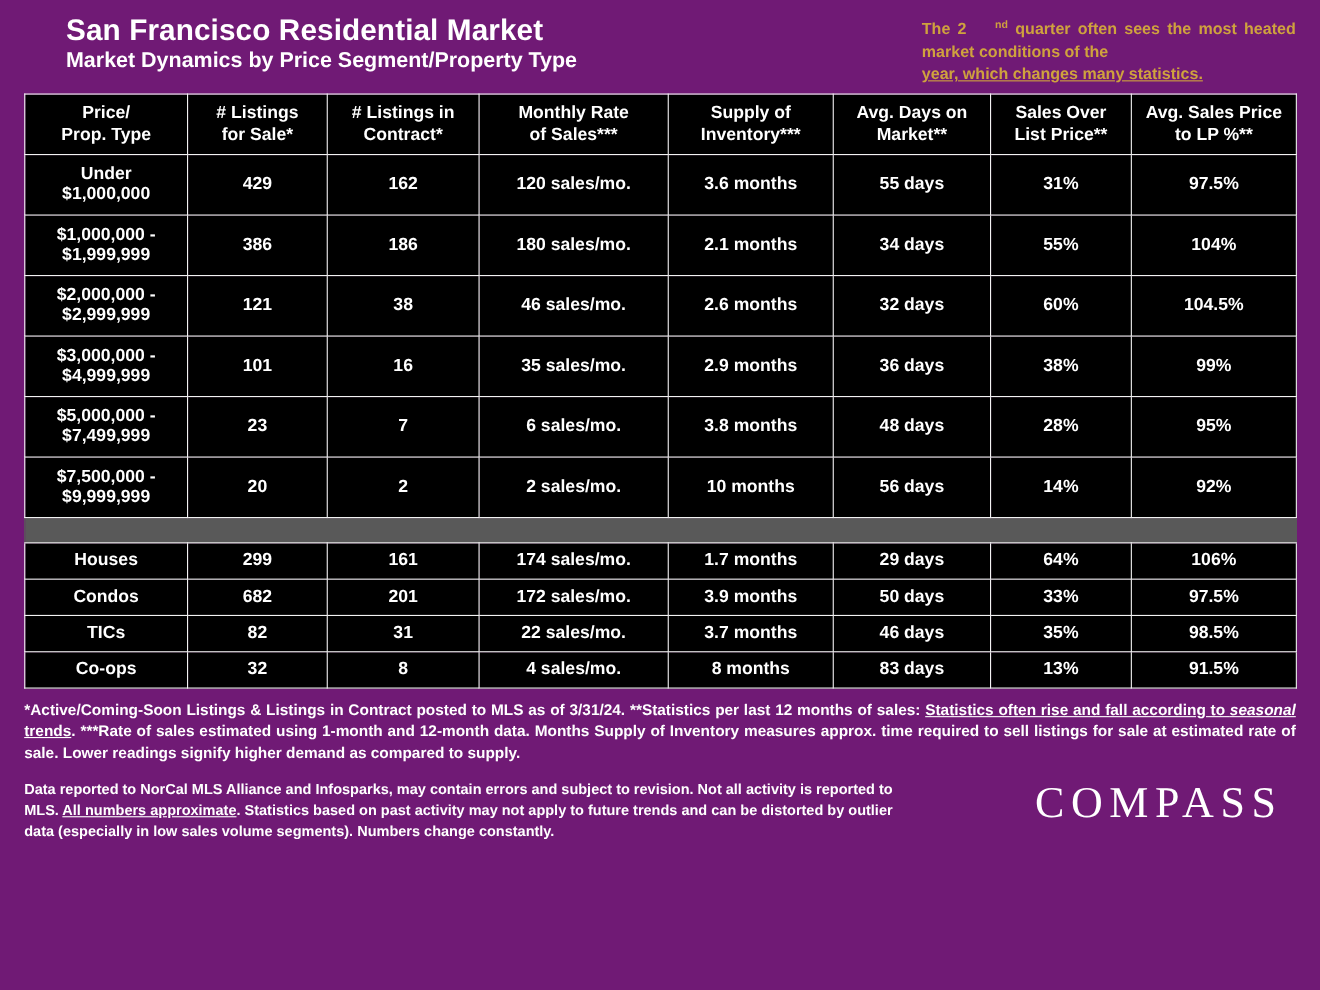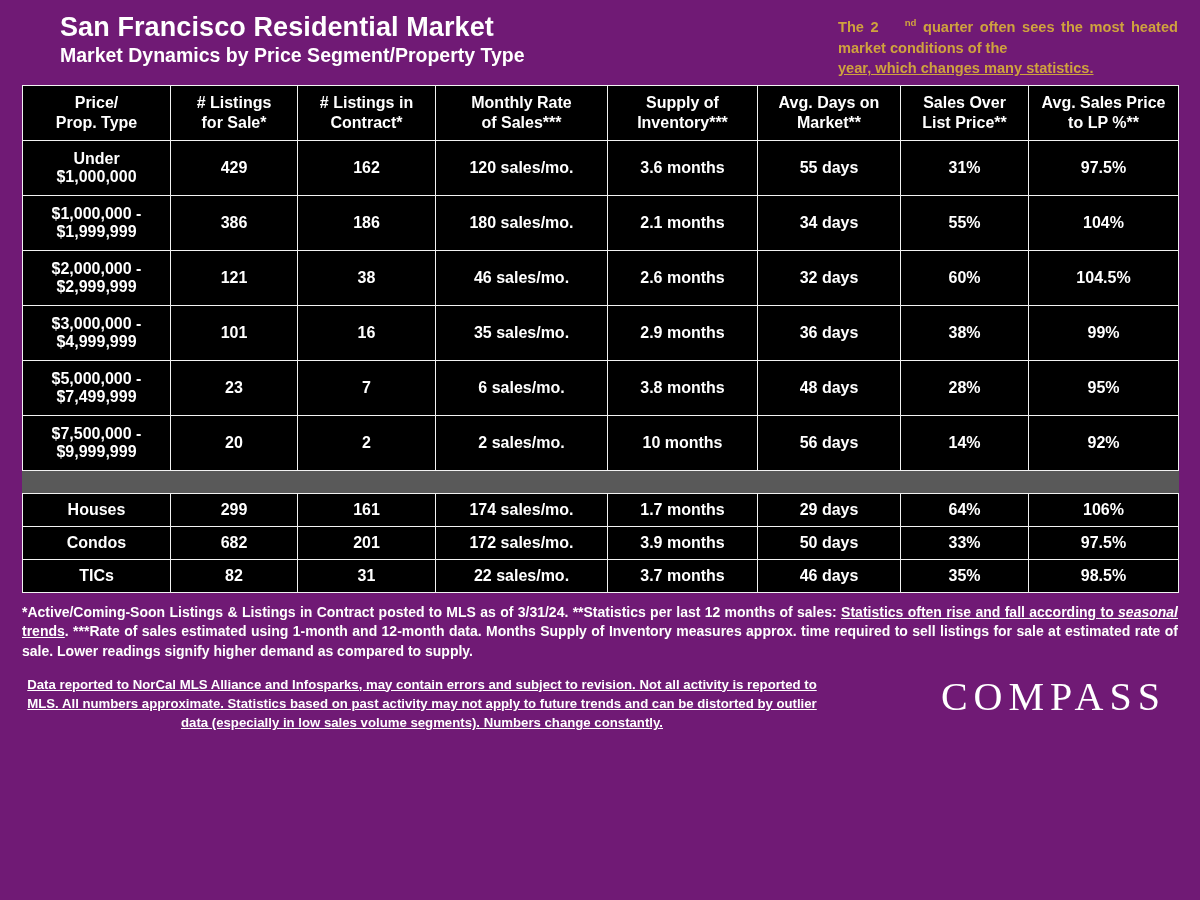--- a/index.html
+++ b/index.html
@@ -136,22 +136,21 @@
     align-items: flex-end;
     justify-content: space-between;
     padding: 12px 22px 0 22px;
   }
   .fn2 {
     font-size: 13.2px;
     font-weight: bold;
     line-height: 1.45;
     color: #ffffff;
     width: 800px;
-    text-align: center;
-    text-decoration: underline;
+    text-align: left;
   }
   .fn2 .u { text-decoration: underline; }
   .brand {
     font-size: 40px;
     letter-spacing: 6px;
     font-weight: normal;
     color: #ffffff;
     font-family: "Liberation Serif", serif;
     padding-right: 12px;
     padding-bottom: 12px;
@@ -336,20 +335,32 @@
             <span class="l1">TICs</span>
           </td>
           <td>82</td>
           <td>31</td>
           <td>22 sales/mo.</td>
           <td>3.7 months</td>
           <td>46 days</td>
           <td>35%</td>
           <td>98.5%</td>
         </tr>
+        <tr class="prop">
+          <td class="seg-label">
+            <span class="l1">Co-ops</span>
+          </td>
+          <td>32</td>
+          <td>8</td>
+          <td>4 sales/mo.</td>
+          <td>8 months</td>
+          <td>83 days</td>
+          <td>13%</td>
+          <td>91.5%</td>
+        </tr>
       </tbody>
     </table>
   </div>
 
   <div class="footnotes">
     <div class="fn1"><span>*Active/Coming-Soon Listings &amp; Listings in Contract posted to MLS as of 3/31/24. **Statistics per last 12 months of sales: </span><span class="u">Statistics often rise and fall according to </span><span class="u i">seasonal</span><span class="u"> trends</span><span>.  ***Rate of sales estimated using 1-month and 12-month data. Months Supply of Inventory measures approx. time required to sell listings for sale at estimated rate of sale. Lower readings signify higher demand as compared to supply.</span></div>
   </div>
 
   <div class="bottom-row">
     <div class="fn2"><span>Data reported to NorCal MLS Alliance and Infosparks, may contain errors and subject to revision.  Not all activity is reported to MLS. </span><span class="u">All numbers approximate</span><span>. Statistics based on past activity may not apply to future trends and can be distorted by outlier data (especially in low sales volume segments). Numbers change constantly.</span></div>

